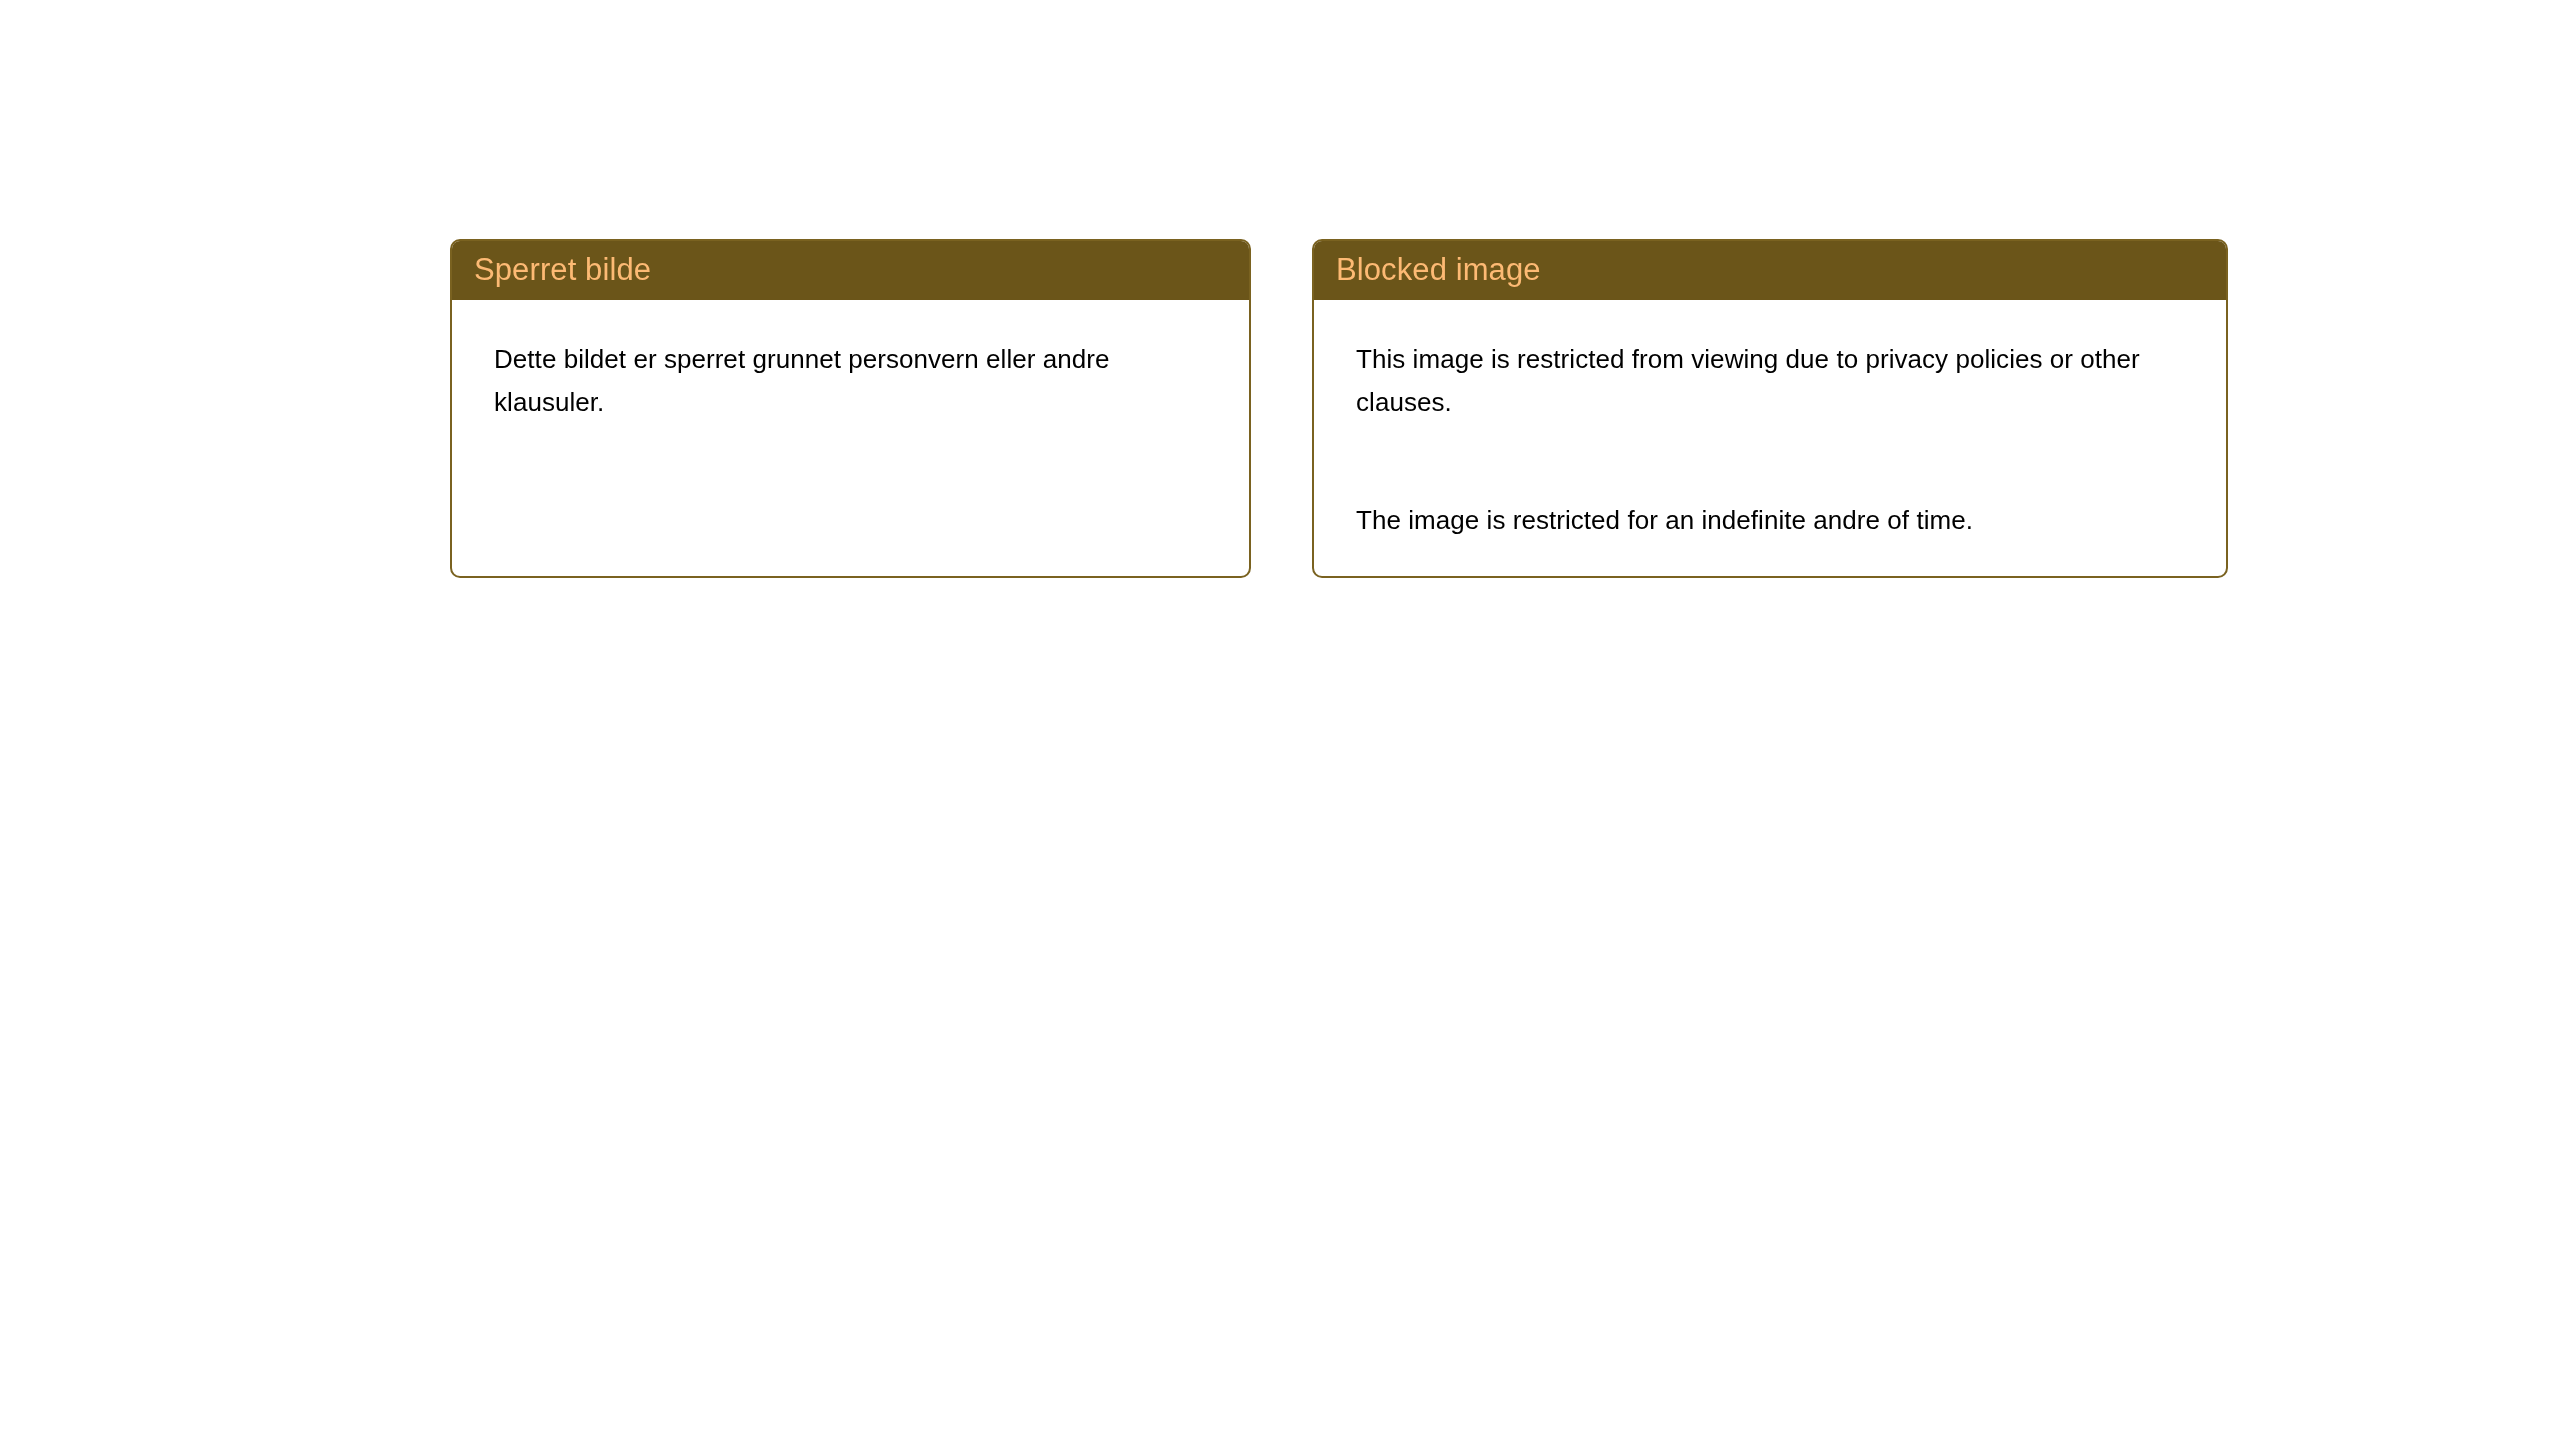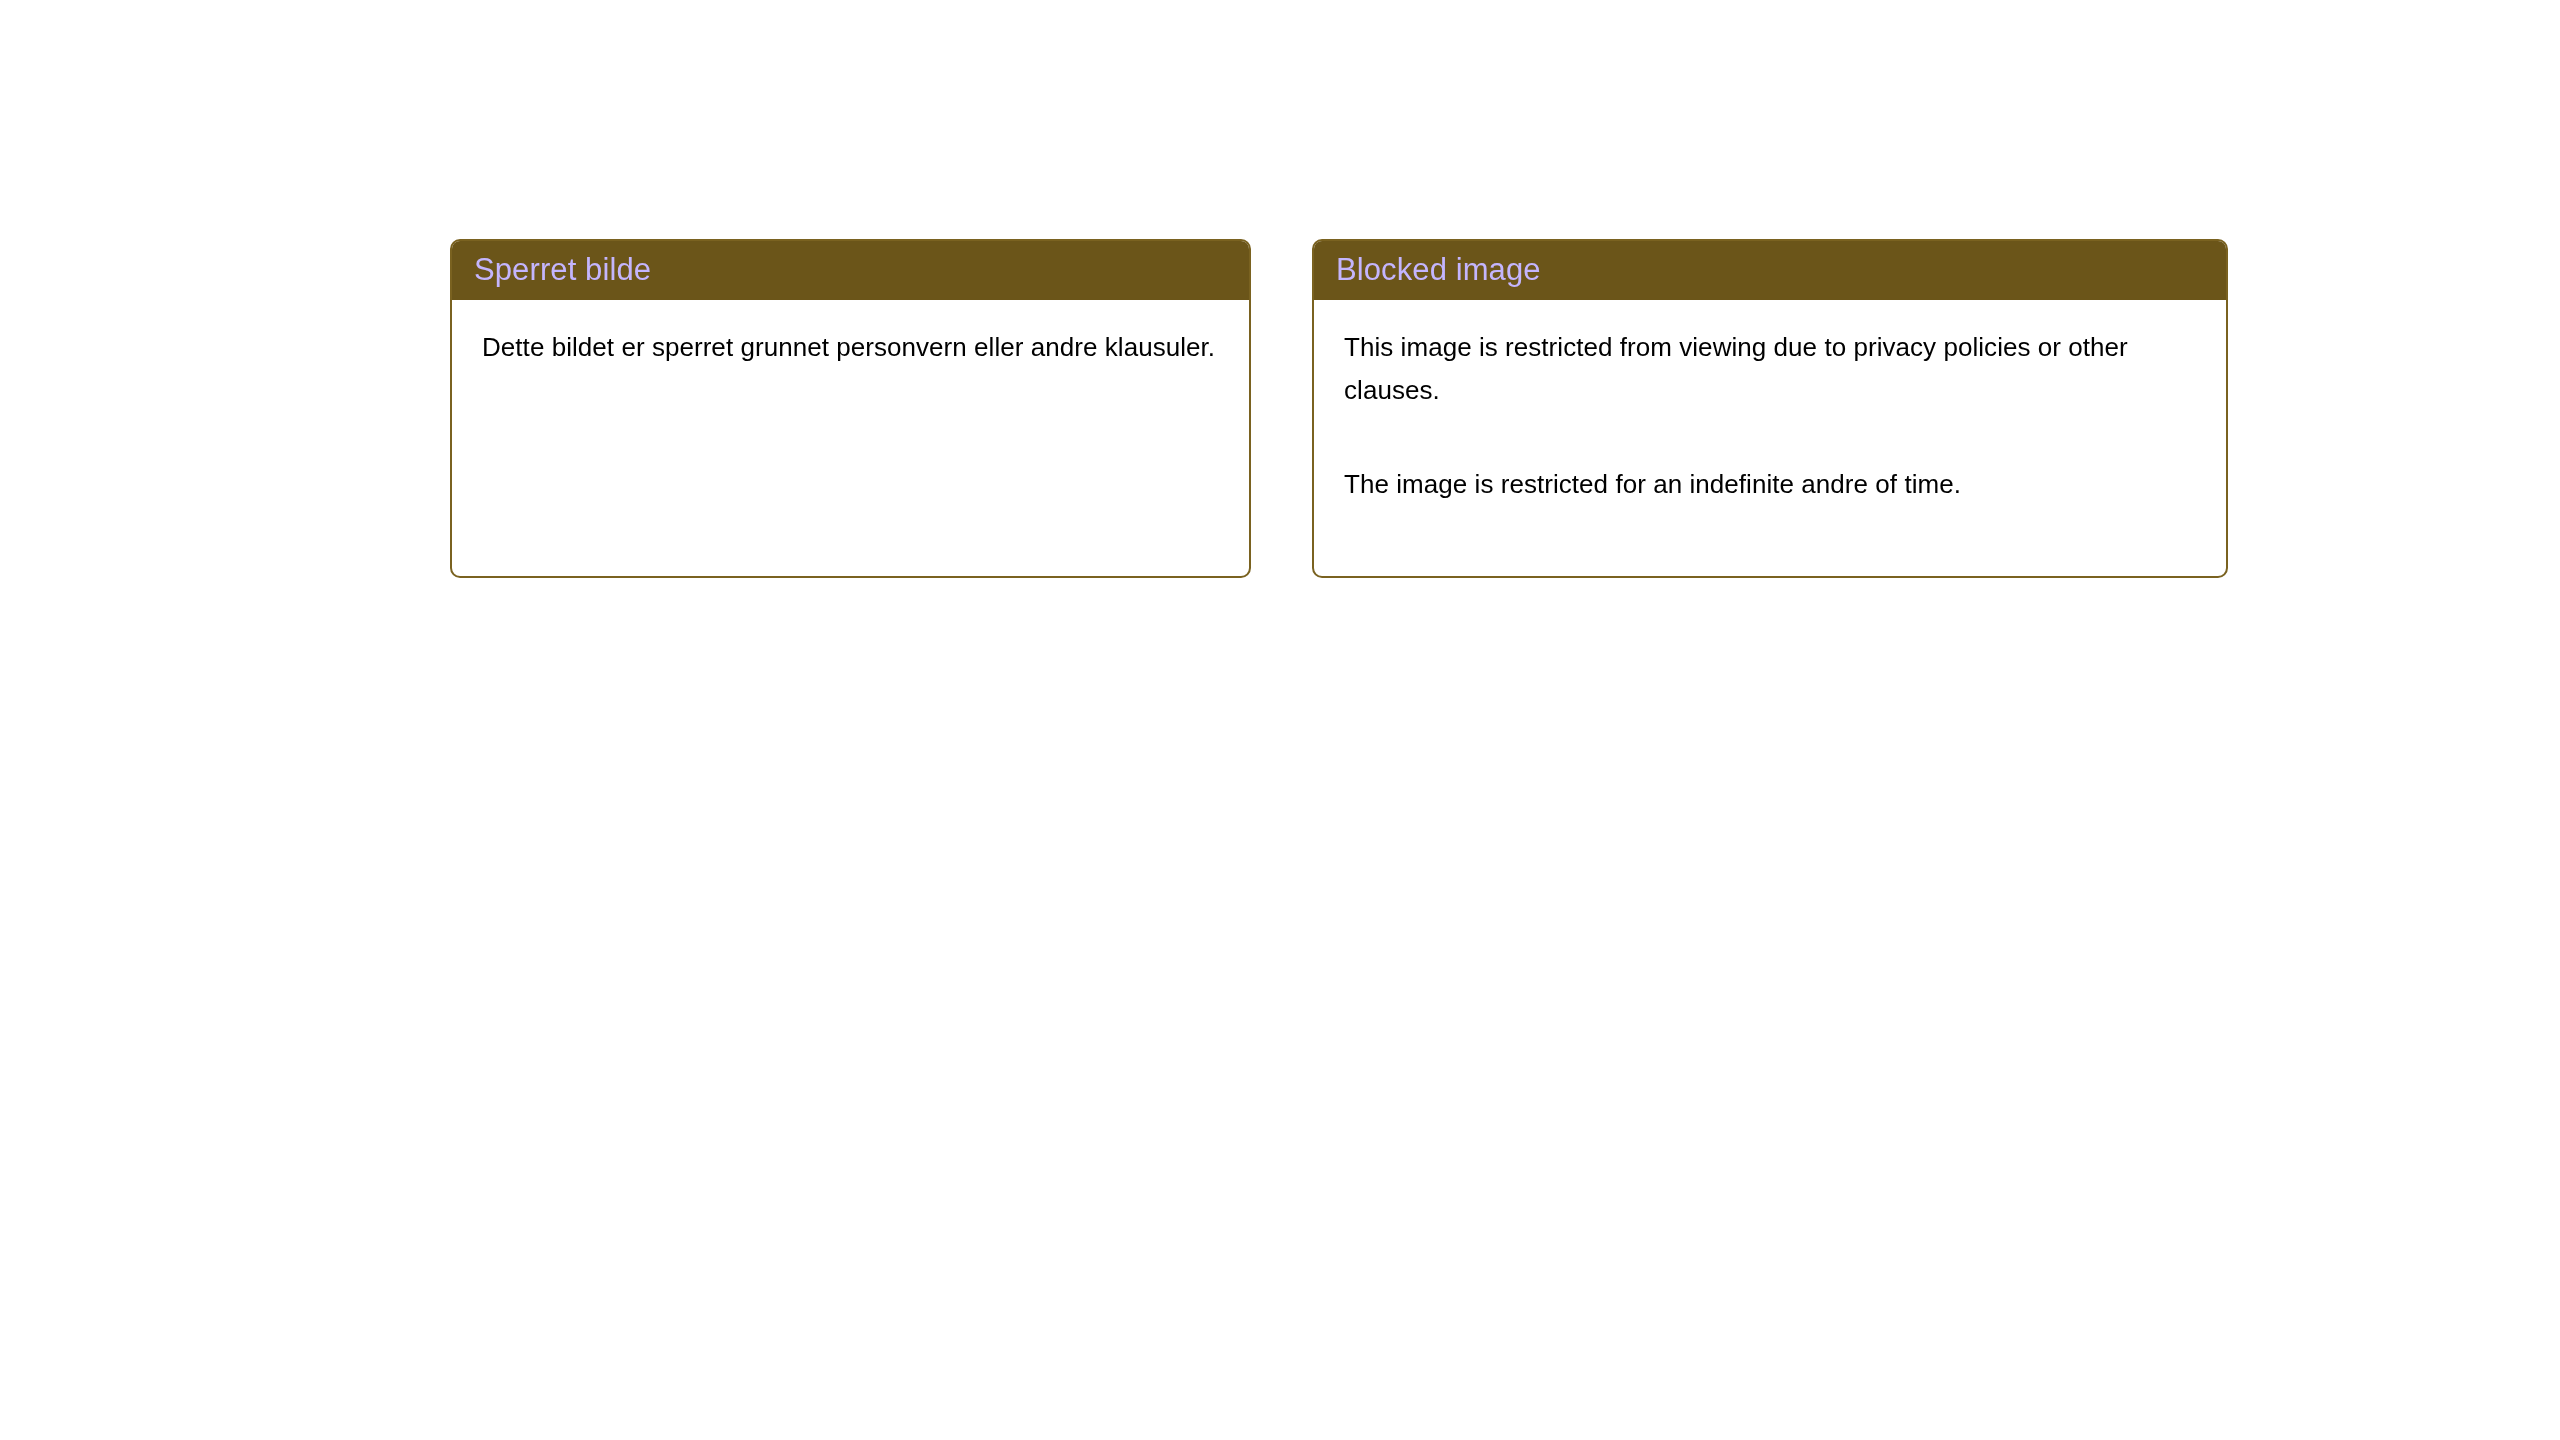--- a/index.html
+++ b/index.html
@@ -49,39 +49,39 @@
     display: flex;
     align-items: center;
     padding: 0 0 0 24px;
     box-sizing: border-box;
     margin: -2px -2px 0 -2px;
     border-top-left-radius: 8px;
     border-top-right-radius: 8px;
   }
 
   .card-title {
-    color: #c4b5fd;
+    color: #fdba74;
     font-size: 31px;
     font-weight: 400;
     line-height: 1;
     letter-spacing: 0.1px;
     white-space: nowrap;
   }
 
   .card-body {
     padding: 22px 26px 0 26px;
     box-sizing: border-box;
   }
 
   .body-paragraph {
     color: #000000;
     font-size: 26px;
     font-weight: 400;
     line-height: 43px;
-    margin: 4px;
+    margin: 16px;
     letter-spacing: 0.05px;
   }
 
   .paragraph-gap {
     height: 43px;
   }
 </style>
 </head>
 <body>
 

